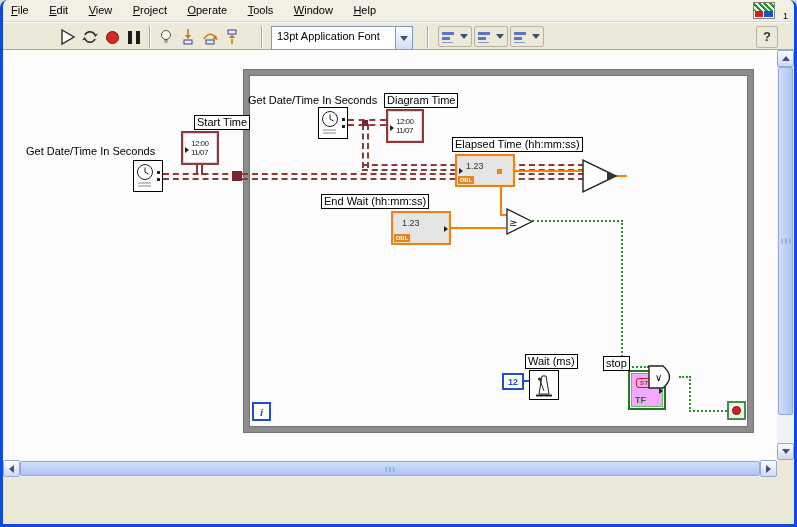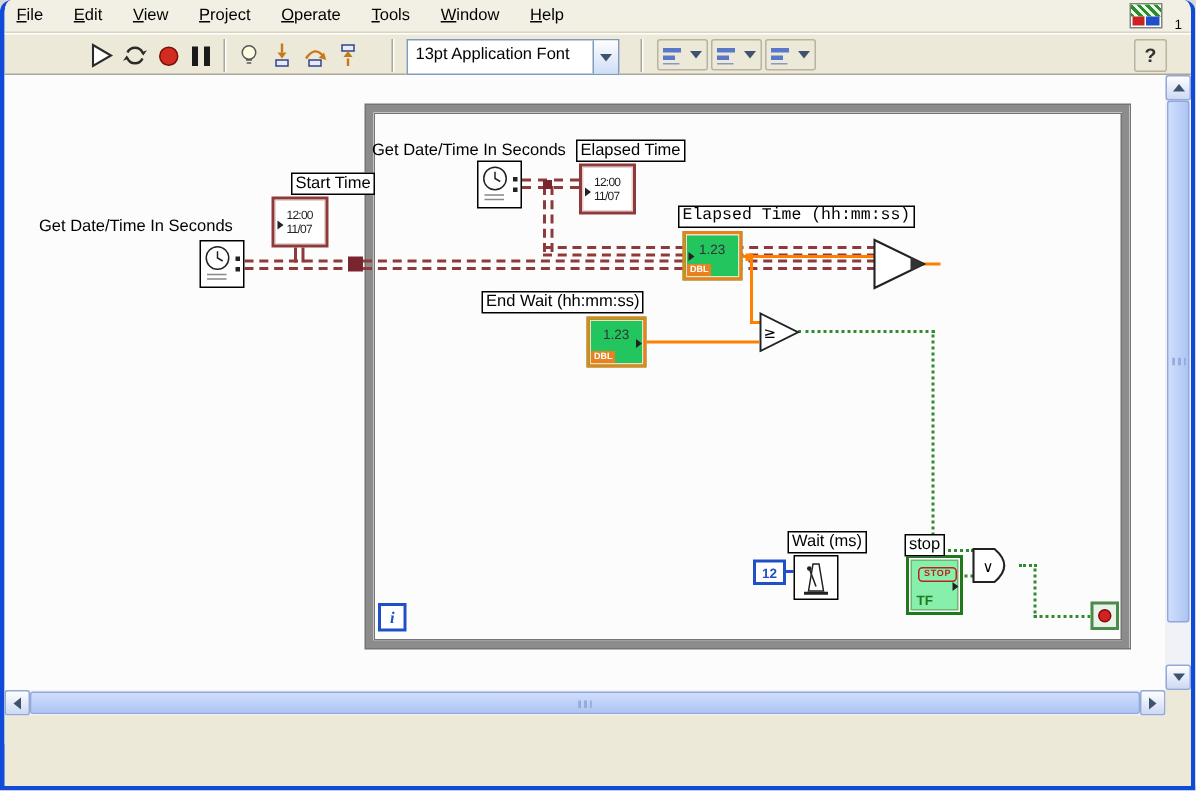--- a/index.html
+++ b/index.html
@@ -68,26 +68,26 @@
   .gwv{width:0;border-left:2px dotted #2e8b2e;z-index:1;}
   .bw{background:#2050c8;z-index:1;}
   .junction{background:#7a2430;z-index:2;}
   .ojunction{background:#ff8000;z-index:2;}
   
   .gdt-icon{width:30px;height:32px;background:#fff;border:1px solid #000;z-index:2;}
   .ts-term{width:38px;height:34px;background:#fff;border:2px solid #8e3a3a;z-index:2;
     box-shadow:inset 0 0 0 1px #e6d2d2;display:flex;flex-direction:column;justify-content:center;padding-left:8px;}
   .ts-line{font-size:8px;line-height:9px;color:#222;letter-spacing:-0.5px;}
   .arr-r{position:absolute;width:0;height:0;border-top:3px solid transparent;border-bottom:3px solid transparent;border-left:4px solid #222;}
-  .dbl-term{width:40px;height:33px;background:#22c55e;border:2px solid #e8821e;z-index:2;box-shadow:inset 0 0 0 1px #f7dcba;}
+  .dbl-term{width:60px;height:33px;background:#e5e5e5;border:2px solid #e8821e;z-index:2;box-shadow:inset 0 0 0 1px #f7dcba;}
   .dbl-value{position:absolute;top:5px;left:9px;font-size:9px;color:#333;}
   .dbl-chip{position:absolute;bottom:1px;left:1px;background:#e8821e;color:#fff;font-size:6px;font-weight:bold;line-height:8px;padding:0 2px;}
   .node{z-index:2;}
-  .stop-term{width:38px;height:40px;background:#86efac;border:2px solid #1f7a1f;z-index:2;
-    box-shadow:inset 0 0 0 1px #fff,inset 0 0 0 2px #6fb56f;}
+  .stop-term{width:38px;height:40px;background:#f0abfc;border:2px solid #1f7a1f;z-index:2;
+    box-shadow:inset 0 0 0 1px #fff,inset 0 0 0 2px #6fb56f;margin-left:24px;}
   .stop-chip{position:absolute;left:6px;top:6px;border:1px solid #c02020;border-radius:3px;color:#c02020;
     font-size:6px;font-weight:bold;padding:1px 3px;letter-spacing:0.5px;}
   .stop-tf{position:absolute;left:5px;bottom:3px;font-size:9px;font-weight:bold;color:#1f7a1f;}
   .iter-term{width:19px;height:19px;background:#fff;border:2px solid #2050c8;color:#2050c8;z-index:2;
     font:bold italic 11px "Liberation Serif",serif;display:flex;align-items:center;justify-content:center;}
   .cond-term{width:19px;height:19px;background:#e9f2e9;border:2px solid #4a8a4a;z-index:2;
     display:flex;align-items:center;justify-content:center;}
   .cond-dot{width:9px;height:9px;border-radius:50%;background:#d42020;border:1px solid #7a1010;}
   .int-const{width:22px;height:17px;background:#fff;border:2px solid #2050c8;color:#2050c8;z-index:2;
     font-size:9px;font-weight:bold;display:flex;align-items:center;justify-content:center;}
@@ -244,28 +244,28 @@
           <path d="M4 22 h13 M4 25 h13" stroke="#888"></path>
           <rect x="23" y="10" width="3" height="3" fill="#222"></rect>
             <rect x="23" y="17" width="3" height="3" fill="#222"></rect>
         </svg>
       </div>
       <div class="abs tswh" style="left:345px;top:69px;width:38px;"></div>
       <div class="abs junction" style="left:359px;top:70px;width:6px;height:6px;"></div>
       <div class="abs tswv" style="left:359px;top:74px;height:44px;"></div>
       <div class="abs tswh" style="left:359px;top:114px;width:222px;"></div>
 
-      <div class="abs box-lbl" style="left:381px;top:43px;">Elapsed Time</div>
+      <div class="abs box-lbl" style="left:381px;top:43px;">Diagram Time</div>
       <div class="abs ts-term" style="left:383px;top:59px;">
         <span class="arr-r" style="left:2px;top:14px;"></span>
         <span class="ts-line">12:00</span>
         <span class="ts-line">11/07</span>
       </div>
 
-      <div class="abs box-lbl" style="left:449px;top:87px;font-family:Liberation Mono, monospace;">Elapsed Time (hh:mm:ss)</div>
+      <div class="abs box-lbl" style="left:449px;top:87px;">Elapsed Time (hh:mm:ss)</div>
       <div class="abs dbl-term" style="left:452px;top:104px;">
         <span class="arr-r" style="left:2px;top:12px;"></span>
         <span class="dbl-value">1.23</span>
         <span class="dbl-chip">DBL</span>
       </div>
       <div class="abs ow" style="left:492px;top:120px;width:89px;height:2px;"></div>
       <div class="abs ojunction" style="left:494px;top:119px;width:5px;height:5px;"></div>
       <div class="abs ow" style="left:497px;top:122px;width:2px;height:44px;"></div>
       <div class="abs ow" style="left:497px;top:164px;width:8px;height:2px;"></div>
 

